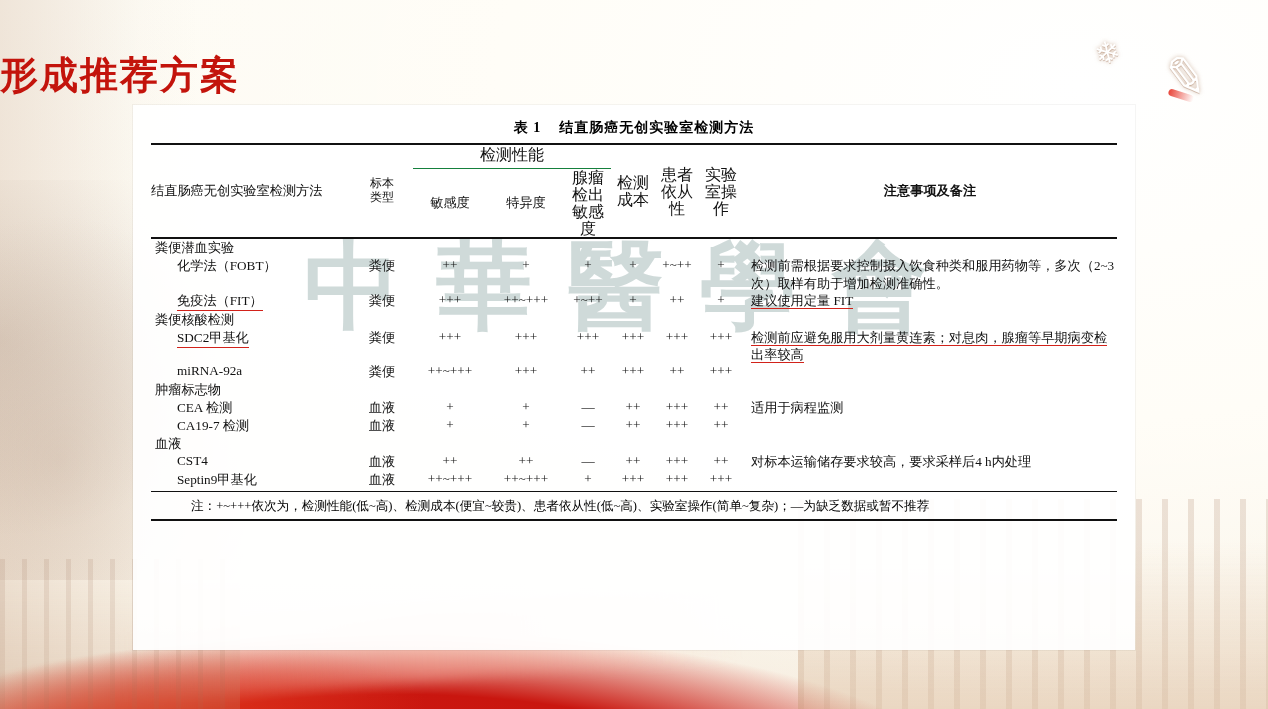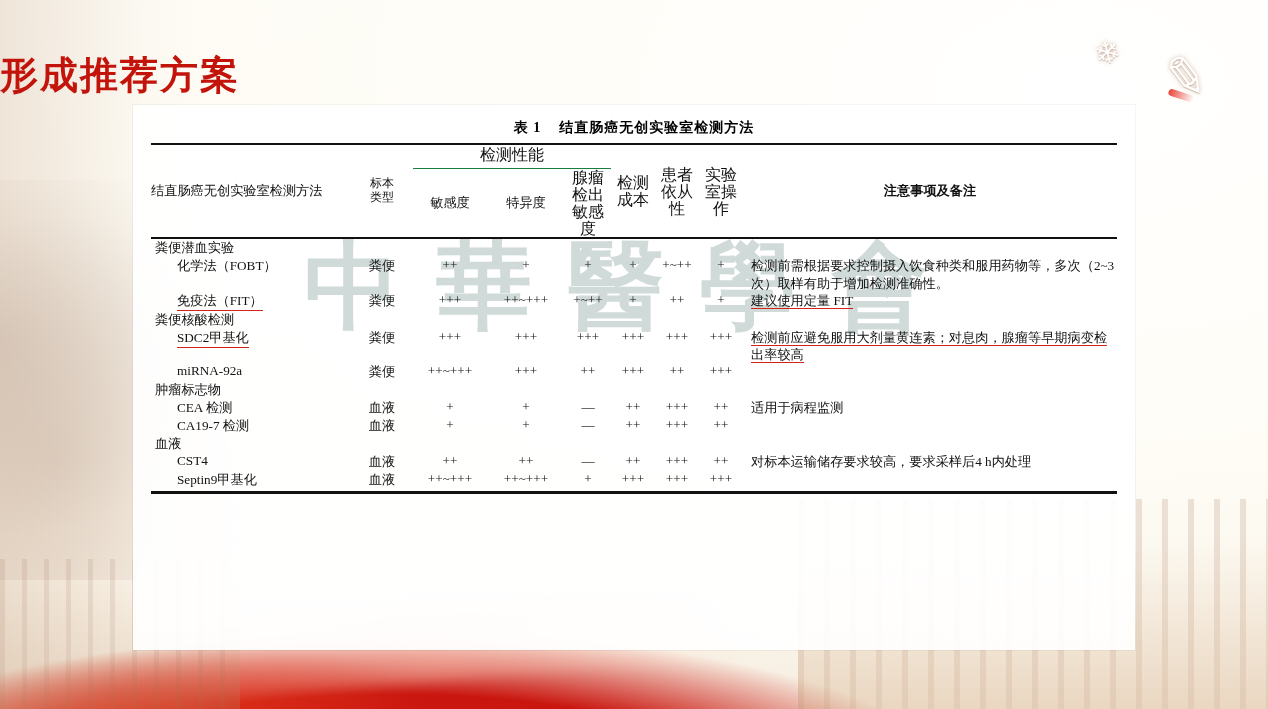--- a/index.html
+++ b/index.html
@@ -337,15 +337,16 @@
             <td>+</td>
             <td>+++</td>
             <td>+++</td>
             <td>+++</td>
             <td class="note"><span></span></td>
           </tr>
         </tbody>
     </table>
 
     <div class="rule-thin" style="height:0;margin-top:2px;"></div>
+    <div class="footnote">注：+~+++依次为，检测性能(低~高)、检测成本(便宜~较贵)、患者依从性(低~高)、实验室操作(简单~复杂)；—为缺乏数据或暂不推荐</div>
     <div style="border-top:2px solid #111;height:0;"></div>
   </div>
 </div>
 
 </body></html>

